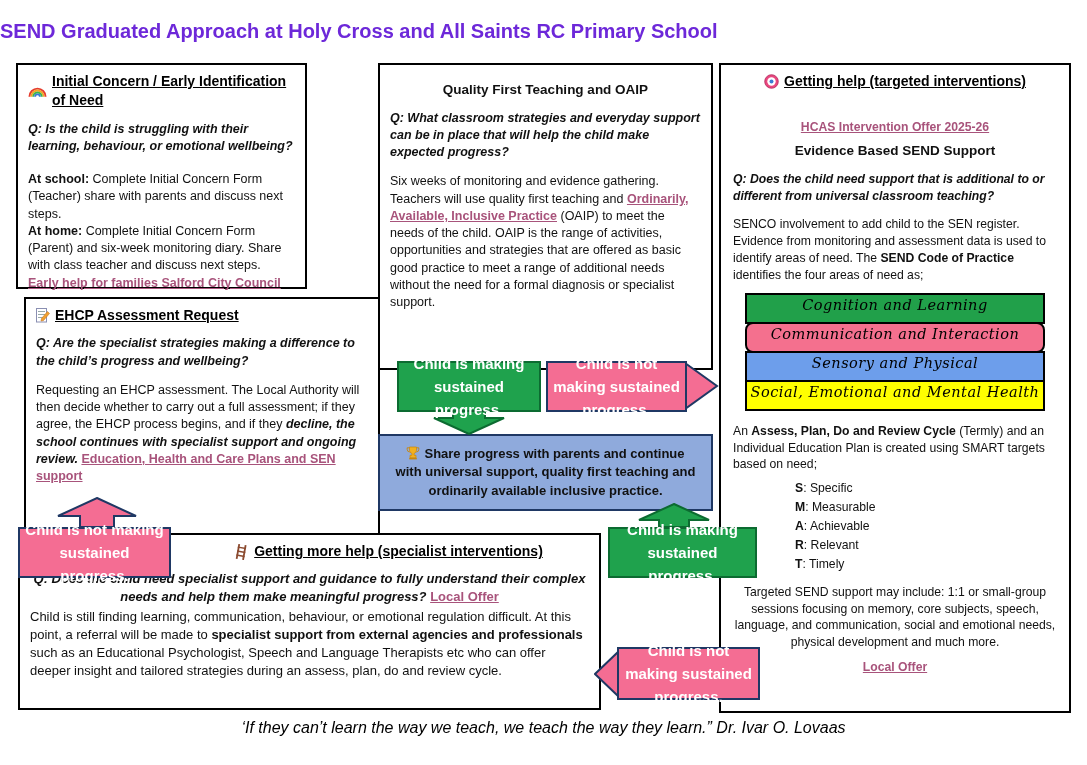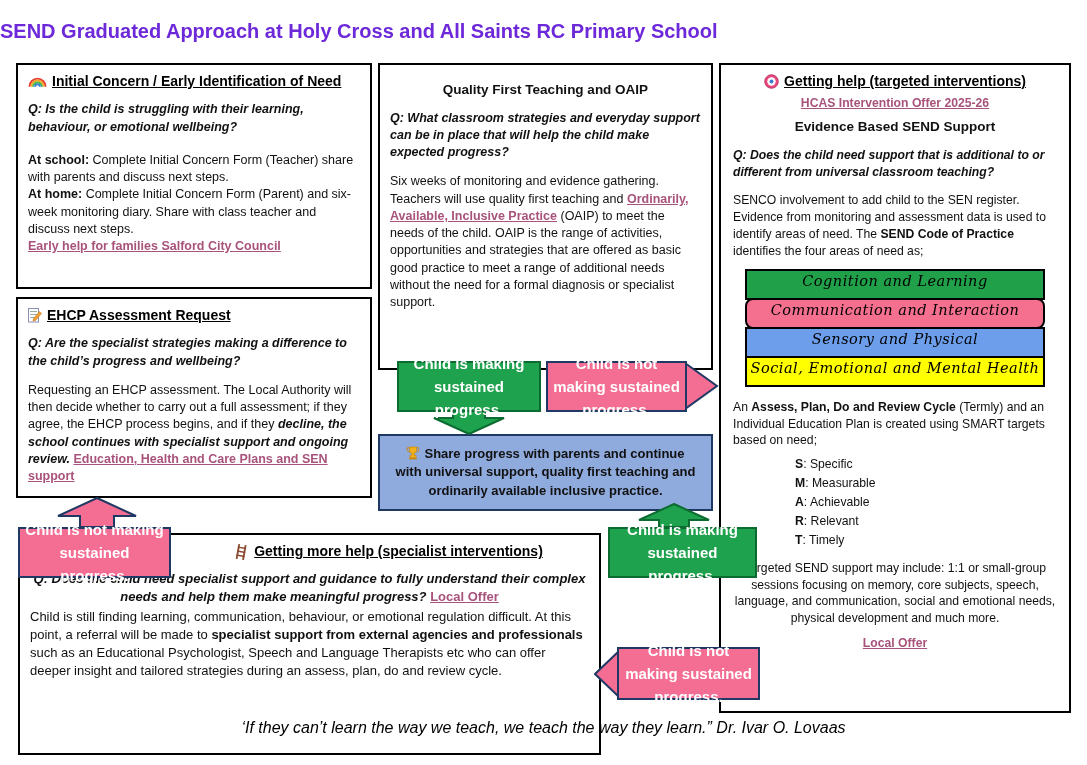--- a/index.html
+++ b/index.html
@@ -47,41 +47,41 @@
     position:absolute;left:0;right:0;top:719px;text-align:center;
     font-style:italic;font-size:16px;color:#000;
   }
   .icon{flex:0 0 auto;display:inline-flex;}
 </style>
 </head>
 <body>
 
 <div class="title">SEND Graduated Approach at Holy Cross and All Saints RC Primary School</div>
 
-<div class="box" style="left:16px;top:63px;width:356px;height:226px;">
+<div class="box" style="left:16px;top:63px;width:291px;height:226px;">
   <div class="hdr-row">
     <span class="icon">
       <svg width="19" height="11" viewBox="0 0 20 11">
         <path d="M1.5 11a8.5 8.5 0 0 1 17 0" fill="none" stroke="#e53d2e" stroke-width="2"></path>
         <path d="M3.5 11a6.5 6.5 0 0 1 13 0" fill="none" stroke="#f5a623" stroke-width="2"></path>
         <path d="M5.5 11a4.5 4.5 0 0 1 9 0" fill="none" stroke="#3bb54a" stroke-width="2"></path>
         <path d="M7.5 11a2.5 2.5 0 0 1 5 0" fill="none" stroke="#3a7bd5" stroke-width="2"></path>
       </svg>
     </span>
     <span class="hdr">Initial Concern / Early Identification of Need</span>
   </div>
   <p class="q">Q: Is the child is struggling with their learning, behaviour, or emotional wellbeing?</p>
   <p class="body-p" style="margin-top:16px;">
     <b>At school:</b><span> Complete Initial Concern Form (Teacher) share with parents and discuss next steps.</span><br>
     <b>At home:</b><span> Complete Initial Concern Form (Parent) and six-week monitoring diary. Share with class teacher and discuss next steps.</span><br>
     <a class="link">Early help for families Salford City Council</a>
   </p>
 </div>
 
-<div class="box" style="left:16px;top:297px;width:356px;height:201px;">
+<div class="box" style="left:24px;top:297px;width:356px;height:238px;">
   <div class="hdr-row">
     <span class="icon">
       <svg width="14" height="15" viewBox="0 0 14 15">
         <rect x="0.5" y="0.5" width="10" height="13.5" fill="#fff" stroke="#8a8fb2"></rect>
         <line x1="2" y1="3.5" x2="9" y2="3.5" stroke="#9aa" stroke-width="1"></line>
         <line x1="2" y1="6.5" x2="9" y2="6.5" stroke="#9aa" stroke-width="1"></line>
         <line x1="2" y1="9.5" x2="7" y2="9.5" stroke="#9aa" stroke-width="1"></line>
         <path d="M5.5 10.5 L11.5 3.5 L13.5 5.5 L7.5 12.5 L5 13 Z" fill="#f0a030" stroke="#c87820" stroke-width="0.6"></path>
       </svg>
     </span>
@@ -106,21 +106,21 @@
   <div class="hdr-row center">
     <span class="icon">
       <svg width="15" height="15" viewBox="0 0 15 15">
         <circle cx="7.5" cy="7.5" r="6.8" fill="#e8477e" stroke="#b2275c" stroke-width="0.8"></circle>
         <circle cx="7.5" cy="7.5" r="4.2" fill="#ffffff"></circle>
         <circle cx="7.5" cy="7.5" r="2" fill="#3a7bd5"></circle>
       </svg>
     </span>
     <span class="hdr">Getting help (targeted interventions)</span>
   </div>
-  <div class="center-t" style="margin-top:4px;"><a class="link">HCAS Intervention Offer 2025-26</a></div>
+  <div class="center-t" style="margin-top:28px;"><a class="link">HCAS Intervention Offer 2025-26</a></div>
   <div class="subhdr" style="margin-top:6px;">Evidence Based SEND Support</div>
   <p class="q">Q: Does the child need support that is additional to or different from universal classroom teaching?</p>
   <p class="body-p">
     <span>SENCO involvement to add child to the SEN register. Evidence from monitoring and assessment data is used to identify areas of need. The </span><b>SEND Code of Practice</b><span> identifies the four areas of need as;</span>
   </p>
   <div style="margin-top:9px;">
     <div class="band" style="background: rgb(33, 160, 74);">
         <span>Cognition and Learning</span>
       </div>
     <div class="band" style="background: rgb(244, 112, 142); border-radius: 8px;">
@@ -153,21 +153,21 @@
       <svg width="14" height="14" viewBox="0 0 14 14">
         <path d="M3.5 1 h7 v3.2 a3.5 3.5 0 0 1 -2.4 3.3 V9.3 h1.9 V11.8 H4 V9.3 h1.9 V7.5 A3.5 3.5 0 0 1 3.5 4.2 Z" fill="#f2b01e" stroke="#c8860a" stroke-width="0.7"></path>
         <path d="M3.5 1.8 H1.2 v1.6 a2.6 2.6 0 0 0 2.4 2.6" fill="none" stroke="#c8860a" stroke-width="0.9"></path>
         <path d="M10.5 1.8 h2.3 v1.6 a2.6 2.6 0 0 1 -2.4 2.6" fill="none" stroke="#c8860a" stroke-width="0.9"></path>
         <rect x="3.2" y="11.8" width="7.6" height="1.6" fill="#c8860a"></rect>
       </svg>
     </span><span>Share progress with parents and continue with universal support, quality first teaching and ordinarily available inclusive practice.</span>
   </span>
 </div>
 
-<div class="box" style="left:18px;top:533px;width:583px;height:222px;">
+<div class="box" style="left:18px;top:533px;width:583px;height:177px;">
   <div class="hdr-row center" style="margin-left:158px;">
     <span class="icon">
       <svg width="15" height="16" viewBox="0 0 15 16">
         <g transform="rotate(10 7 8)" fill="#8b4a2f">
           <rect x="3" y="0.5" width="1.8" height="15"></rect>
           <rect x="9.5" y="0.5" width="1.8" height="15"></rect>
           <rect x="3" y="3" width="8.3" height="1.5"></rect>
           <rect x="3" y="7" width="8.3" height="1.5"></rect>
           <rect x="3" y="11" width="8.3" height="1.5"></rect>
         </g>

